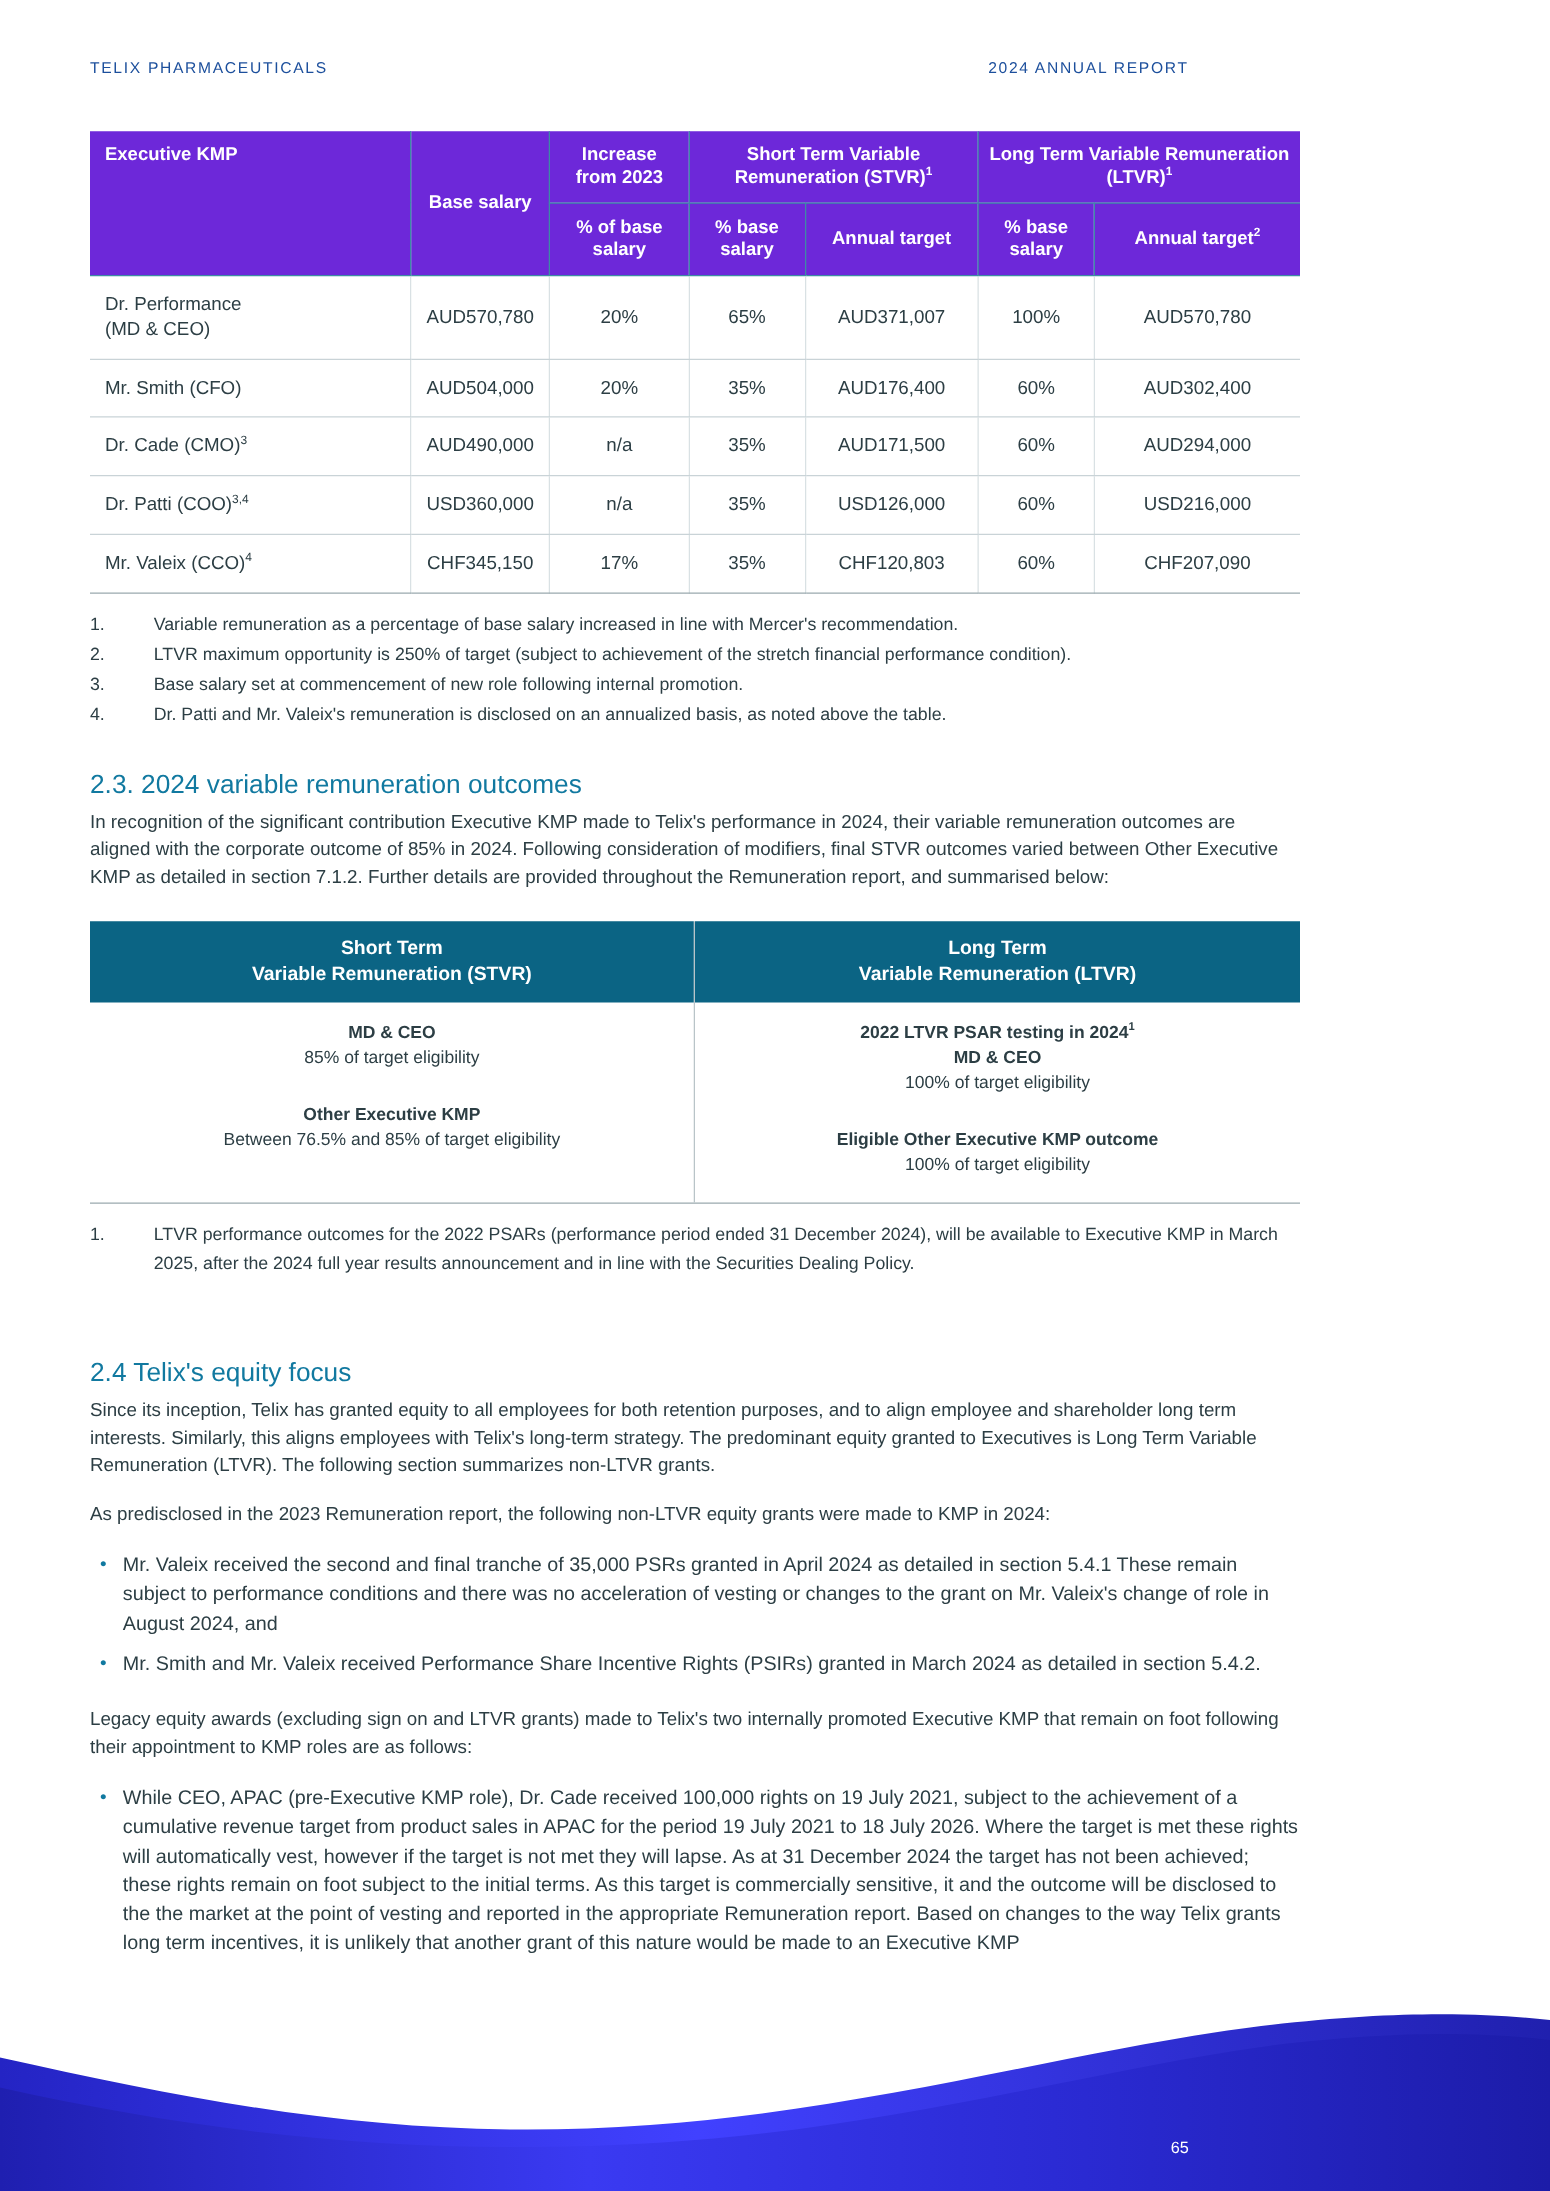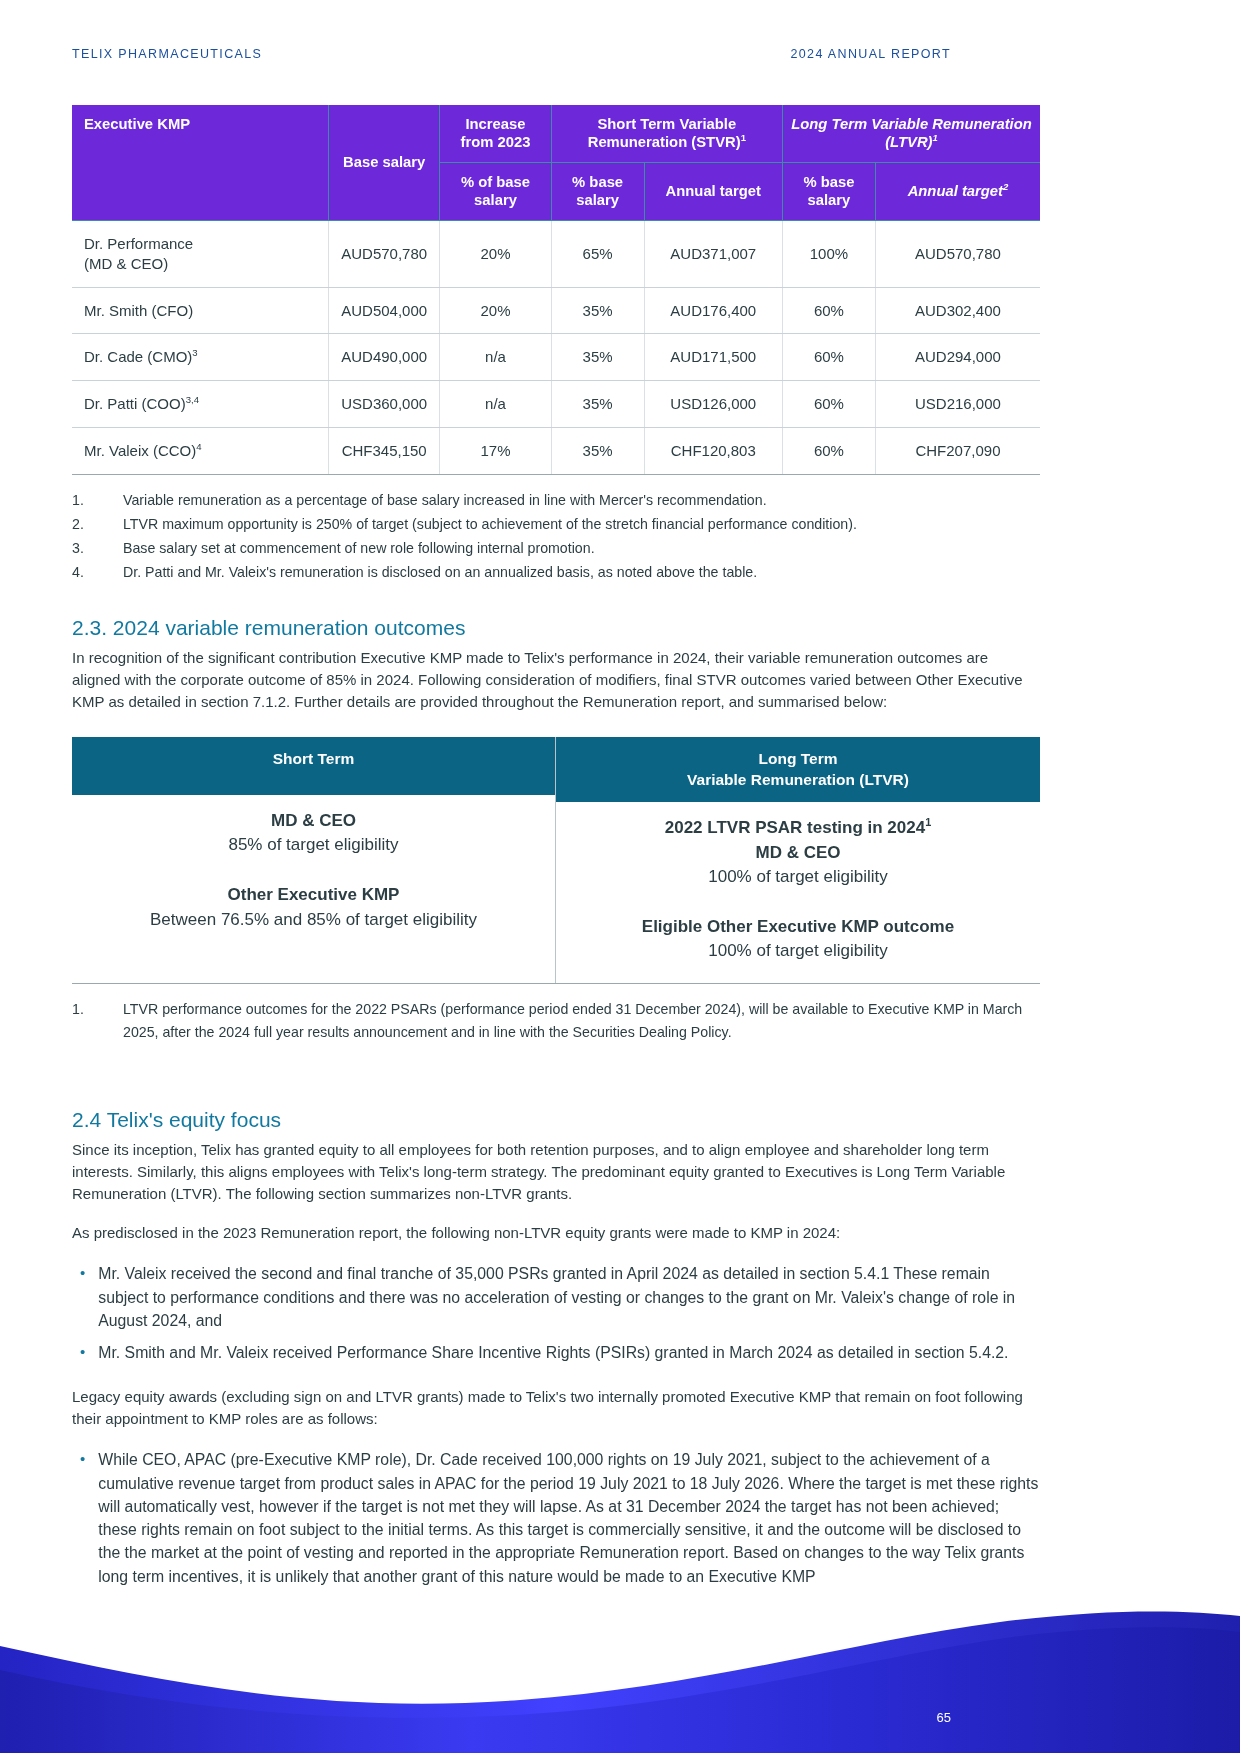--- a/index.html
+++ b/index.html
@@ -57,21 +57,21 @@
     color: #ffffff;
     font-weight: 700;
     font-size: 14.8px;
     line-height: 1.25;
     padding: 10px 8px;
     text-align: center;
     vertical-align: middle;
     border-right: 1px solid #3d8ba5;
     border-bottom: 1px solid #3d8ba5;
   }
-  table.kmp thead th.last { border-right: none; font-style: italic; }
+  table.kmp thead th.last { border-right: none; }
   table.kmp thead th.namecol {
     text-align: left;
     padding-left: 12px;
     vertical-align: top;
   }
   table.kmp thead tr.row1 th { height: 48px; }
   table.kmp thead tr.row2 th { height: 52px; }
 
   table.kmp tbody td {
     border-bottom: 1px solid #c9d3d7;
@@ -144,21 +144,21 @@
     text-align: center;
     padding: 12px 8px;
     min-height: 58px;
     display: flex;
     flex-direction: column;
     justify-content: flex-start;
   }
   .summary-body {
     padding: 14px 10px 16px 10px;
     text-align: center;
-    font-size: 17px;
+    font-size: 14px;
     line-height: 1.42;
     min-height: 136px;
   }
   .summary-body .blk { margin-bottom: 4px; }
   .summary-body .blk + .blk { margin-top: 26px; }
   .summary-body .ttl { font-weight: 700; }
   .summary-body .sub { font-weight: 400; }
 
   
   ul.bullets {
@@ -306,20 +306,21 @@
       </li>
     </ol>
 
     <h2 class="section-head">2.3. 2024 variable remuneration outcomes</h2>
     <p class="body-text">In recognition of the significant contribution Executive KMP made to Telix's performance in 2024, their variable remuneration outcomes are aligned with the corporate outcome of 85% in 2024. Following consideration of modifiers, final STVR outcomes varied between Other Executive KMP as detailed in section 7.1.2. Further details are provided throughout the Remuneration report, and summarised below:</p>
 
     <div class="summary-box">
       <div class="summary-col left">
         <div class="summary-head">
           <span>Short Term</span>
+          <span>Variable Remuneration (STVR)</span>
         </div>
         <div class="summary-body">
           <div class="blk">
             <div class="ttl">MD &amp; CEO</div>
             <div class="sub">85% of target eligibility</div>
           </div>
           <div class="blk">
             <div class="ttl">Other Executive KMP</div>
             <div class="sub">Between 76.5% and 85% of target eligibility</div>
           </div>

